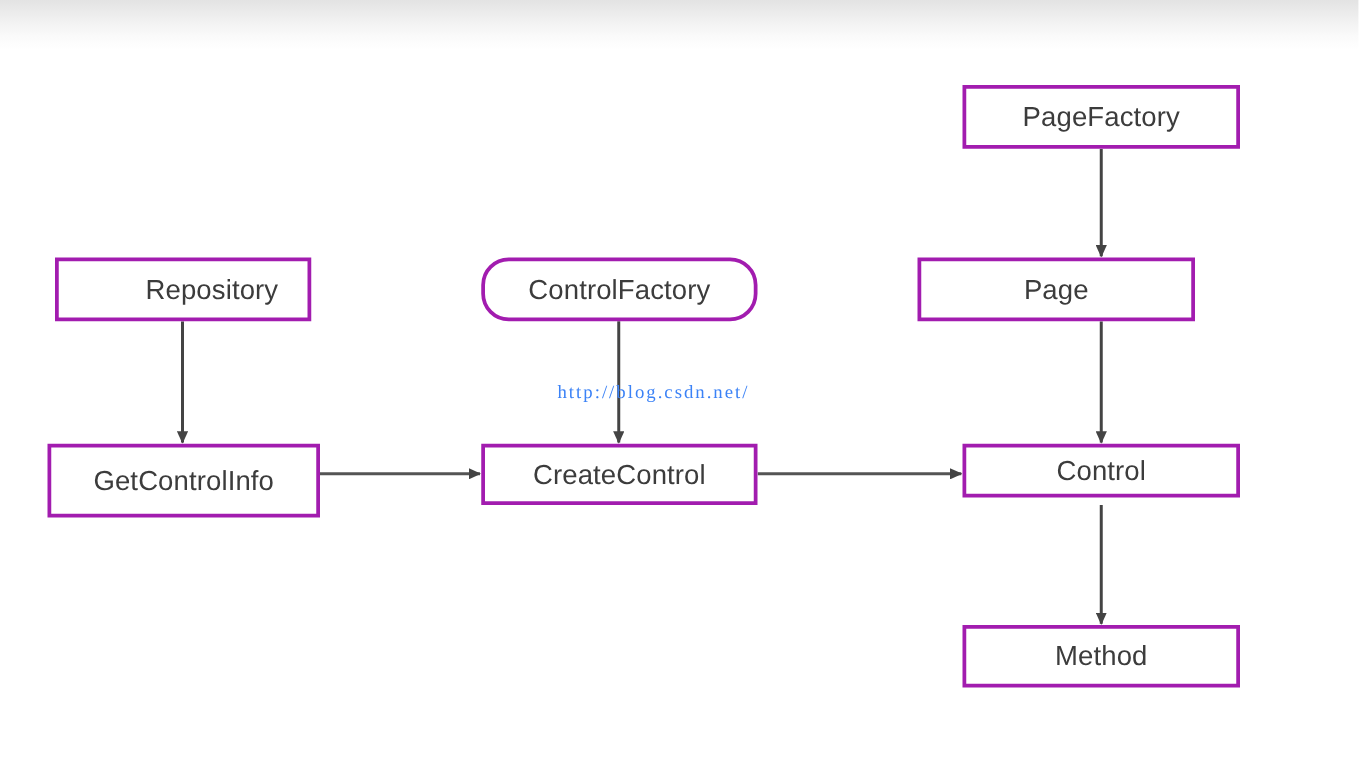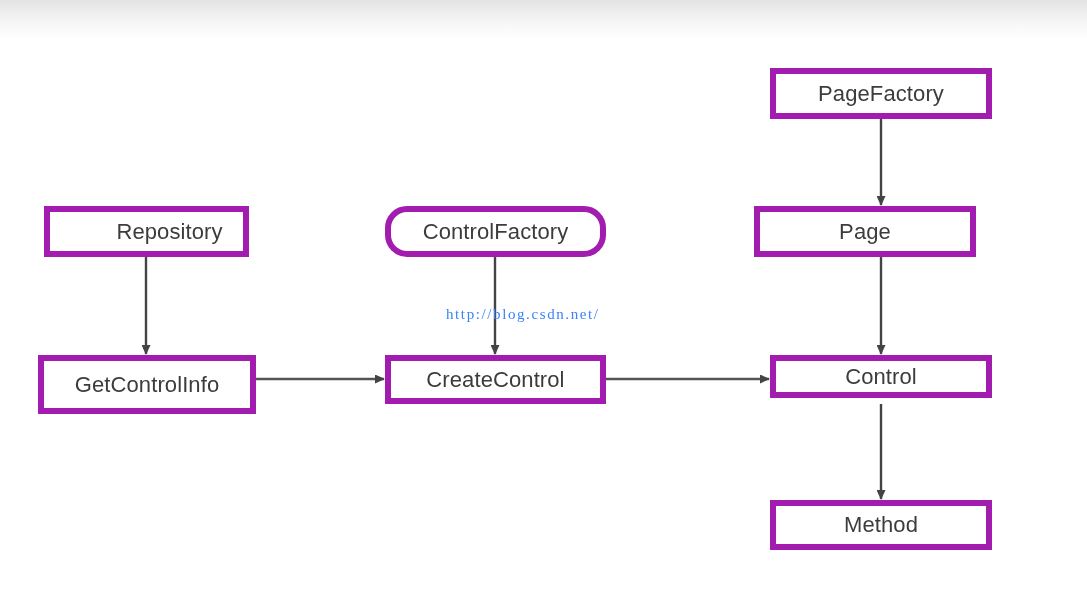--- a/index.html
+++ b/index.html
@@ -31,21 +31,21 @@
     left: 0;
     top: 0;
     width: 1087px;
     height: 613px;
   }
   
   .node {
     position: absolute;
     box-sizing: border-box;
     background: #ffffff;
-    border: 6px solid #a21caf;
+    border: 3px solid #a21caf;
     display: flex;
     align-items: center;
     justify-content: center;
     color: #3c3c3c;
     font-size: 22px;
     font-weight: 400;
     letter-spacing: 0.1px;
     white-space: nowrap;
   }
   .node-label {
@@ -102,21 +102,21 @@
   </div>
 
   <div class="node" style="left:385px; top:206px; width:221px; height:51px;border-radius:22px;">
     <span class="node-label">ControlFactory</span>
   </div>
 
   <div class="node" style="left:770px; top:68px; width:222px; height:51px;">
     <span class="node-label">PageFactory</span>
   </div>
 
-  <div class="node" style="left:754px; top:206px; width:222px; height:51px;">
+  <div class="node" style="left:734px; top:206px; width:222px; height:51px;">
     <span class="node-label">Page</span>
   </div>
 
   <div class="node" style="left:38px; top:355px; width:218px; height:59px;">
     <span class="node-label">GetControlInfo</span>
   </div>
 
   <div class="node" style="left:385px; top:355px; width:221px; height:49px;">
     <span class="node-label">CreateControl</span>
   </div>

